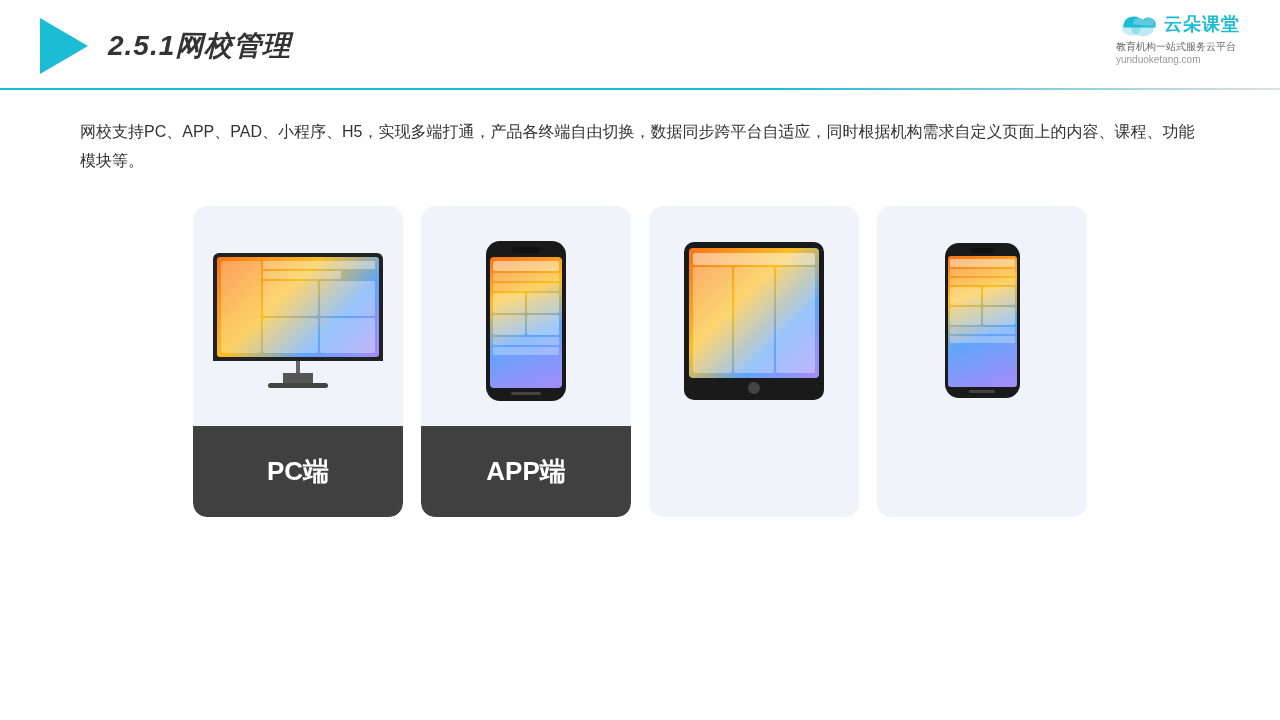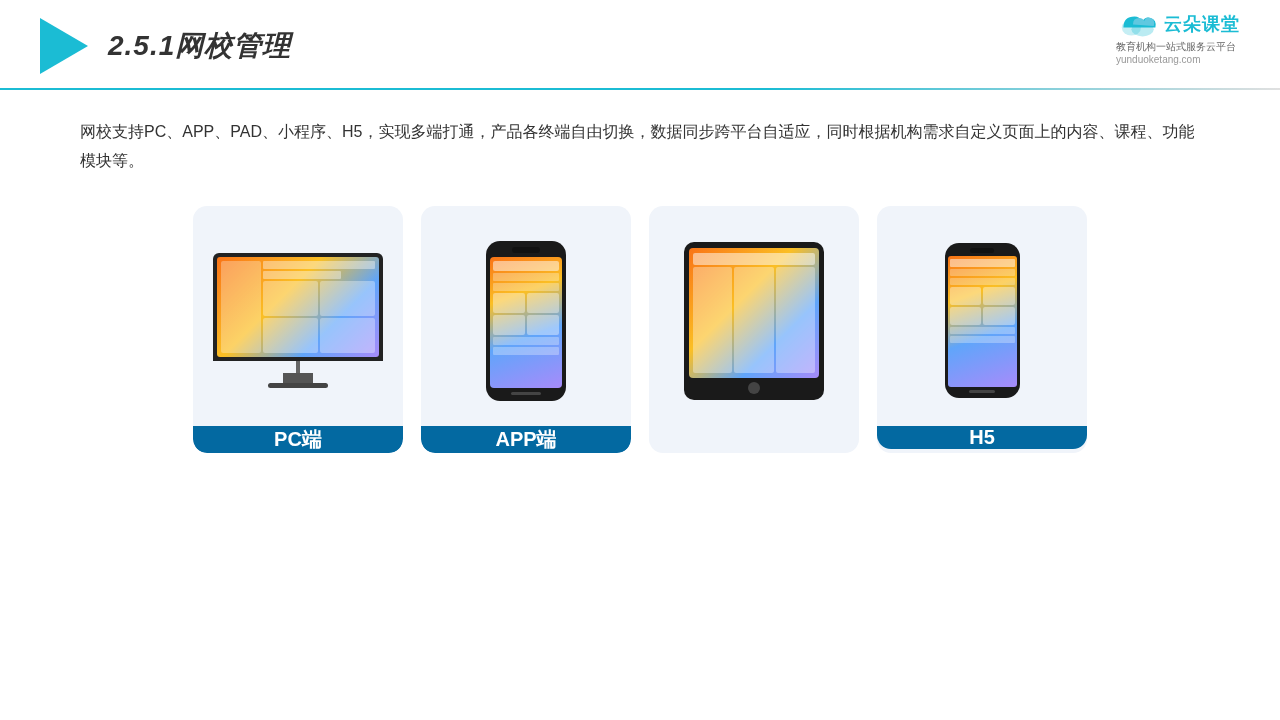--- a/index.html
+++ b/index.html
@@ -110,26 +110,26 @@
       width: 100%;
       height: 220px;
       display: flex;
       align-items: center;
       justify-content: center;
       padding: 20px 10px 10px 10px;
     }
 
     .card-label {
       width: 100%;
-      background: #0369a1;
+      background: #404040;
       color: #fff;
-      font-size: 20px;
+      font-size: 26px;
       font-weight: bold;
       text-align: center;
-      padding: 0 0;
+      padding: 28px 0;
       border-radius: 0 0 14px 14px;
     }
 
     
     .pc-mockup {
       width: 180px;
       display: flex;
       flex-direction: column;
       align-items: center;
     }
@@ -508,16 +508,15 @@
                 <div class="mini-grid-item"></div>
               </div>
               <div class="mini-row"></div>
               <div class="mini-row"></div>
             </div>
           </div>
         </div>
         <div class="mini-home-bar"></div>
       </div>
     </div>
-    <div class="card-label">H5</div>
   </div>
 
 </div>
 
 </body></html>

